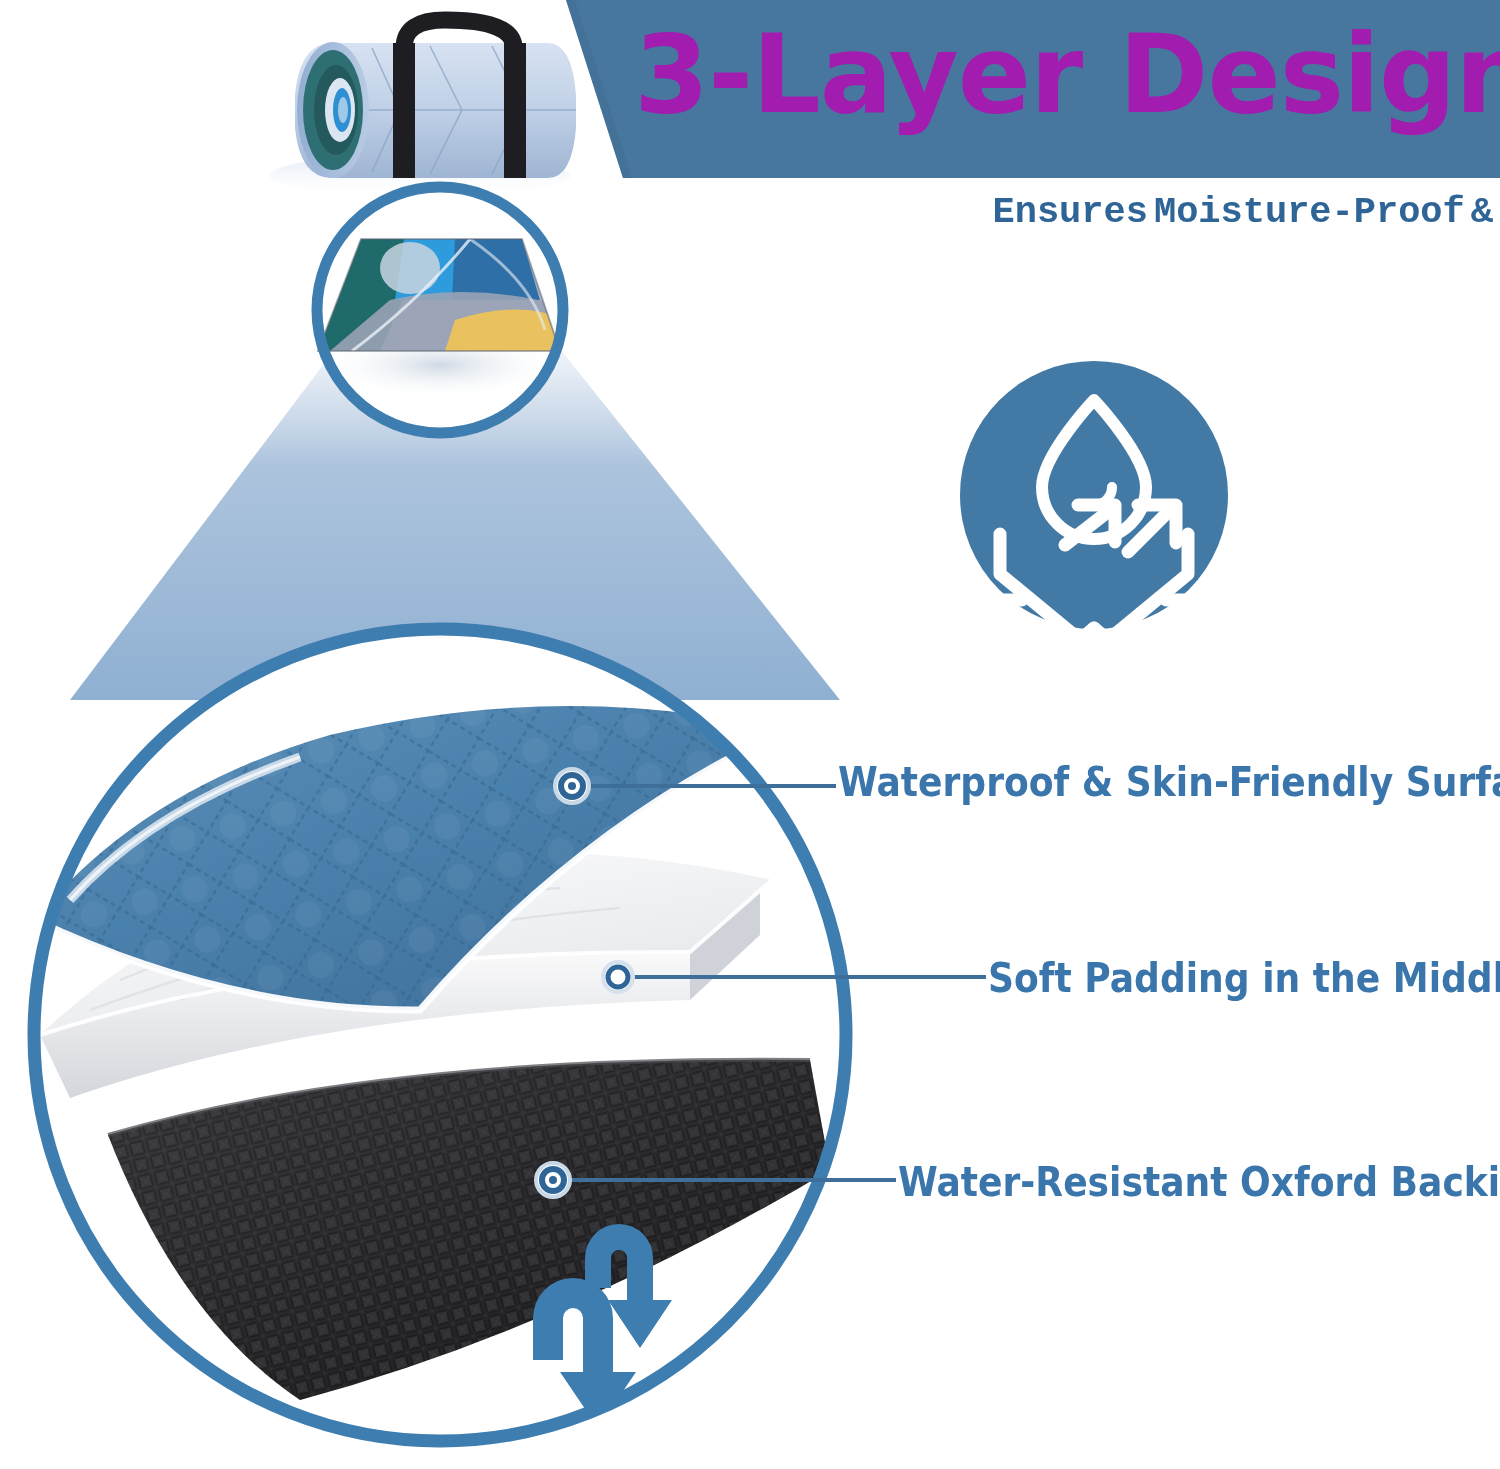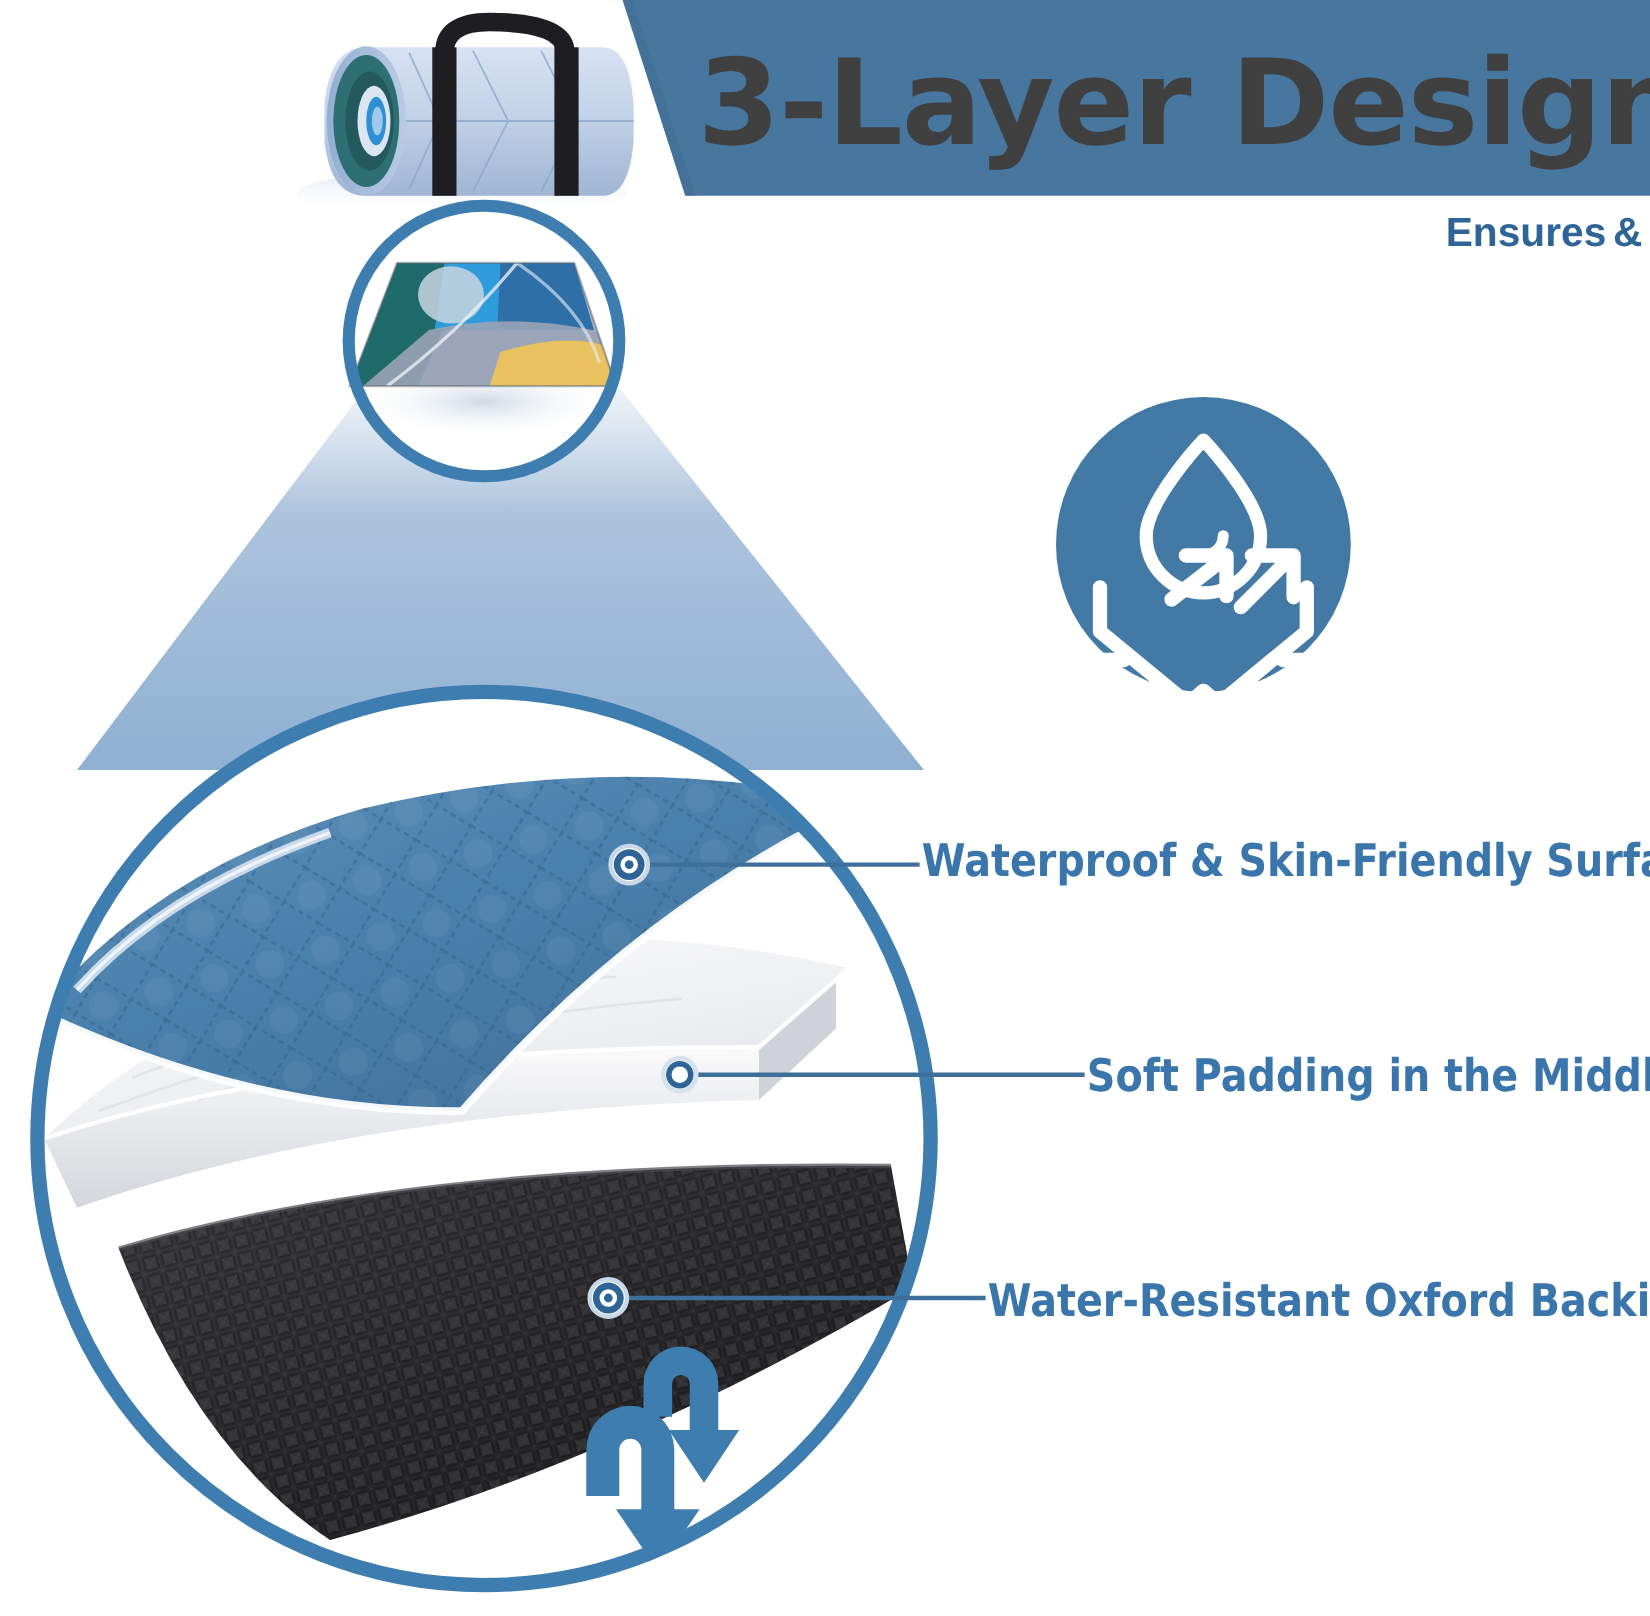--- a/index.html
+++ b/index.html
@@ -3,30 +3,30 @@
 <meta charset="utf-8">
 <style>
   html,body{margin:0;padding:0;background:#fff;}
   body{width:1500px;height:1469px;position:relative;overflow:hidden;
        font-family:"Liberation Sans",sans-serif;}
   .stage{position:absolute;inset:0;width:1500px;height:1469px;background:#ffffff;}
   svg.layer{position:absolute;left:0;top:0;width:1500px;height:1469px;overflow:visible;}
 
   
   .banner-title{
-    position:absolute;left:634px;top:20px;width:860px;height:150px;
+    position:absolute;left:634px;top:0;width:860px;height:150px;
     display:flex;align-items:center;
     font-family:"DejaVu Sans",sans-serif;
-    font-weight:700;font-size:108px;line-height:1;color:#404040;
+    font-weight:700;font-size:108px;line-height:1;color:#a21caf;
     letter-spacing:-1px;white-space:nowrap;
   }
   .banner-sub{
     position:absolute;left:630px;top:184px;width:866px;height:56px;
     display:flex;align-items:center;justify-content:flex-end;
-    font-family:Liberation Sans, sans-serif;
+    font-family:Liberation Mono, monospace;
     font-weight:700;font-size:37px;color:#2E6596;white-space:nowrap;
   }
   .banner-sub span{margin:0 3px;}
 
   
   .calloutlabel{
     position:absolute;white-space:nowrap;
     font-family:"DejaVu Sans",sans-serif;
     font-weight:700;color:#3A76AC;
     font-size:41px;line-height:1;
@@ -276,20 +276,21 @@
         <path d="M1128 552 L1172 508"></path>
         <path d="M1138 505 L1176 505 L1176 543"></path>
       </g>
     </g>
   </svg>
 
   <div class="banner-title">3-Layer Design</div>
 
   <div class="banner-sub">
     <span>Ensures</span>
+    <span>Moisture-Proof</span>
     <span>&amp;</span>
   </div>
 
   <div class="calloutlabel" id="lbl-surface">Waterproof &amp; Skin-Friendly Surface</div>
   <div class="calloutlabel" id="lbl-padding">Soft Padding in the Middle</div>
   <div class="calloutlabel" id="lbl-backing">Water-Resistant Oxford Backing</div>
 
 </div>
 
 </body></html>

